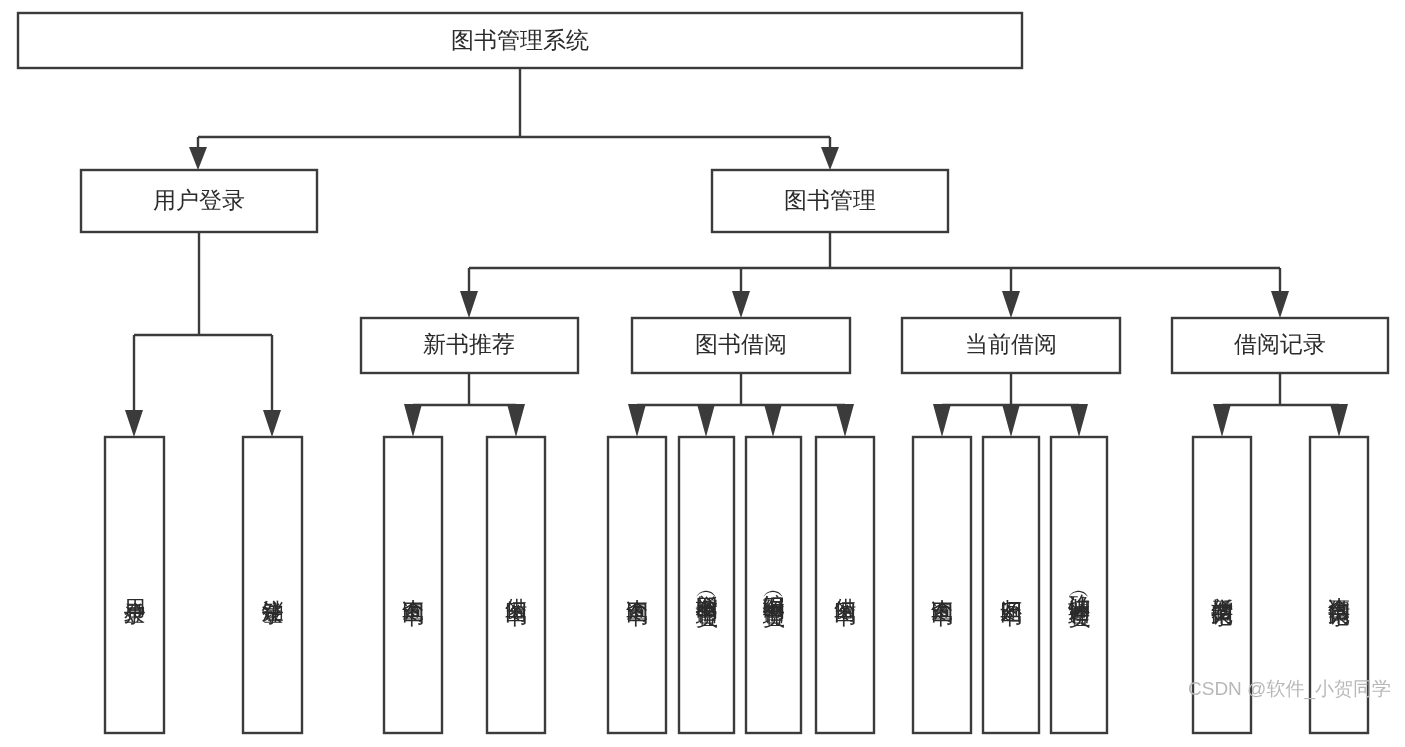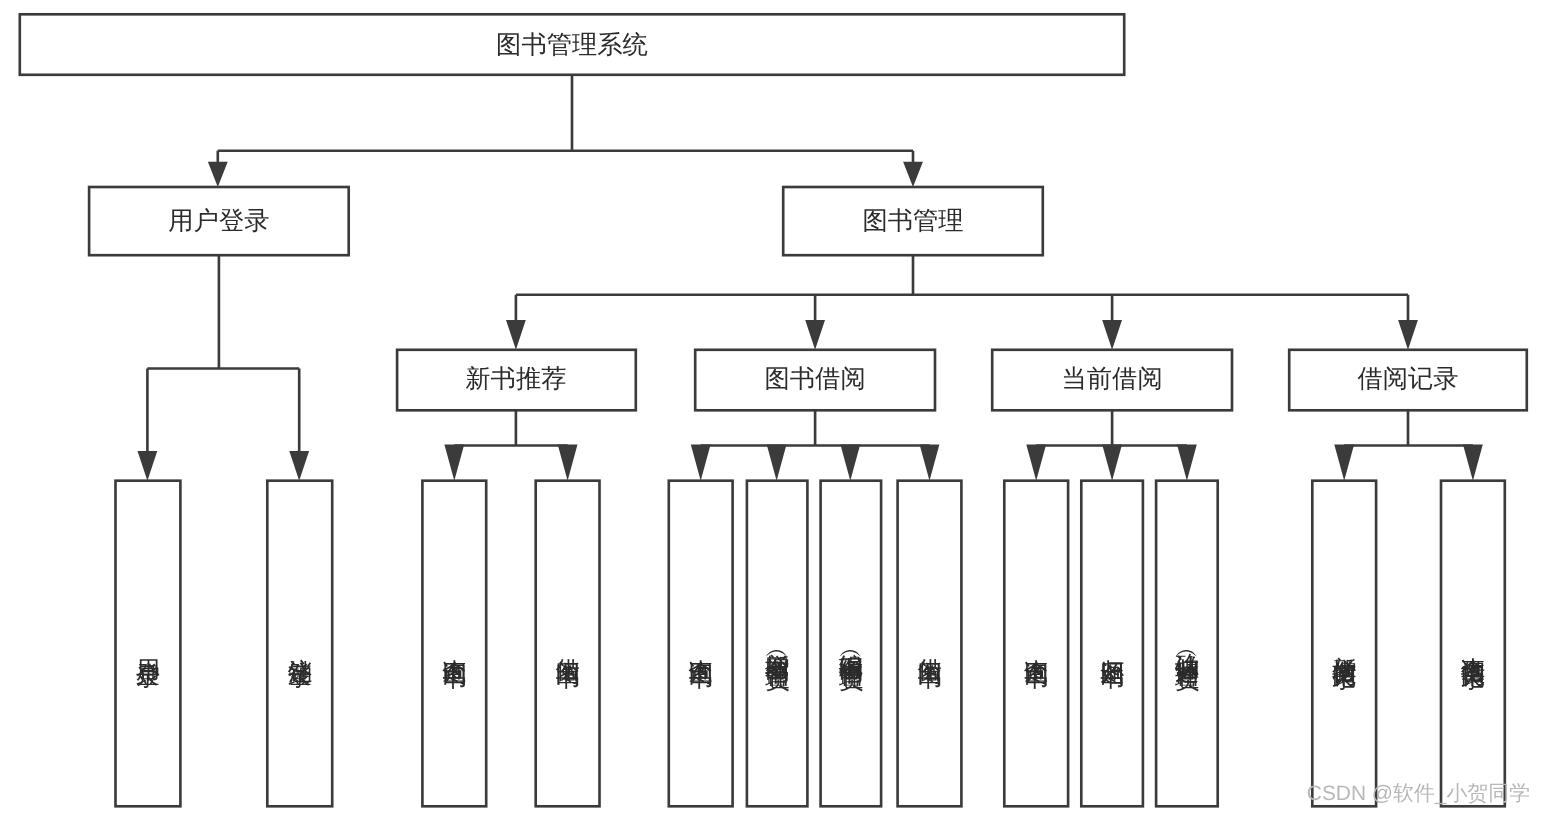--- a/index.html
+++ b/index.html
@@ -182,15 +182,15 @@
   <div class="vlabel" style="left:746px; top:437px; width:55px; height:296px;">编辑图书（管理员）</div>
   <div class="vlabel" style="left:816px; top:437px; width:58px; height:296px;">借阅图书</div>
 
   <div class="vlabel" style="left:913px; top:437px; width:58px; height:296px;">查询图书</div>
   <div class="vlabel" style="left:983px; top:437px; width:56px; height:296px;">归还图书</div>
   <div class="vlabel" style="left:1051px; top:437px; width:56px; height:296px;">确认归还（管理员）</div>
 
   <div class="vlabel" style="left:1193px; top:437px; width:58px; height:296px;">新增借阅记录</div>
   <div class="vlabel" style="left:1310px; top:437px; width:58px; height:296px;">查询借阅记录</div>
 
-  <div class="watermark" style="left:1188px; top:676px;margin-top:32px;">CSDN @软件_小贺同学</div>
+  <div class="watermark" style="left:1188px; top:676px;">CSDN @软件_小贺同学</div>
 
 </div>
 
 </body></html>

